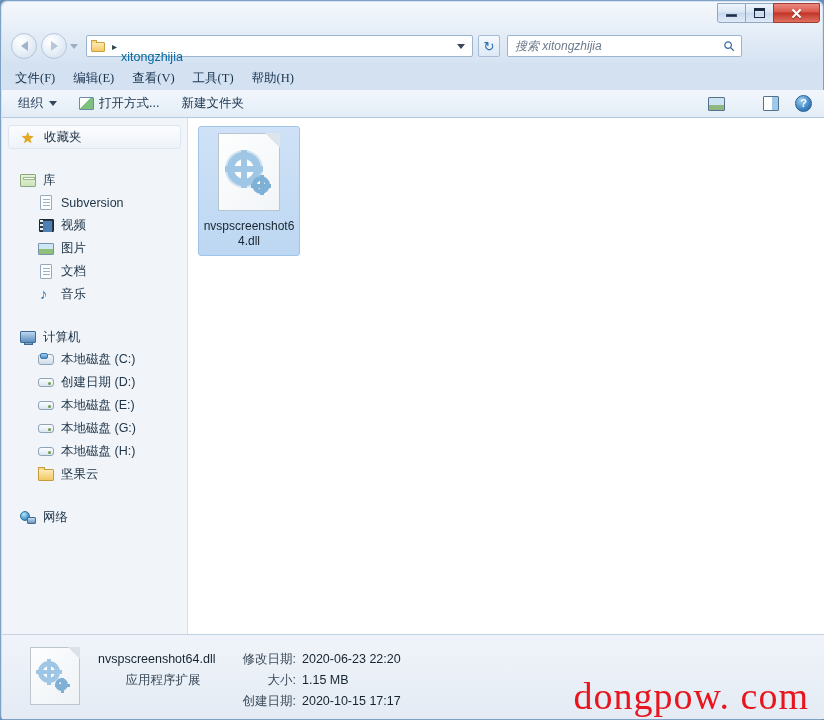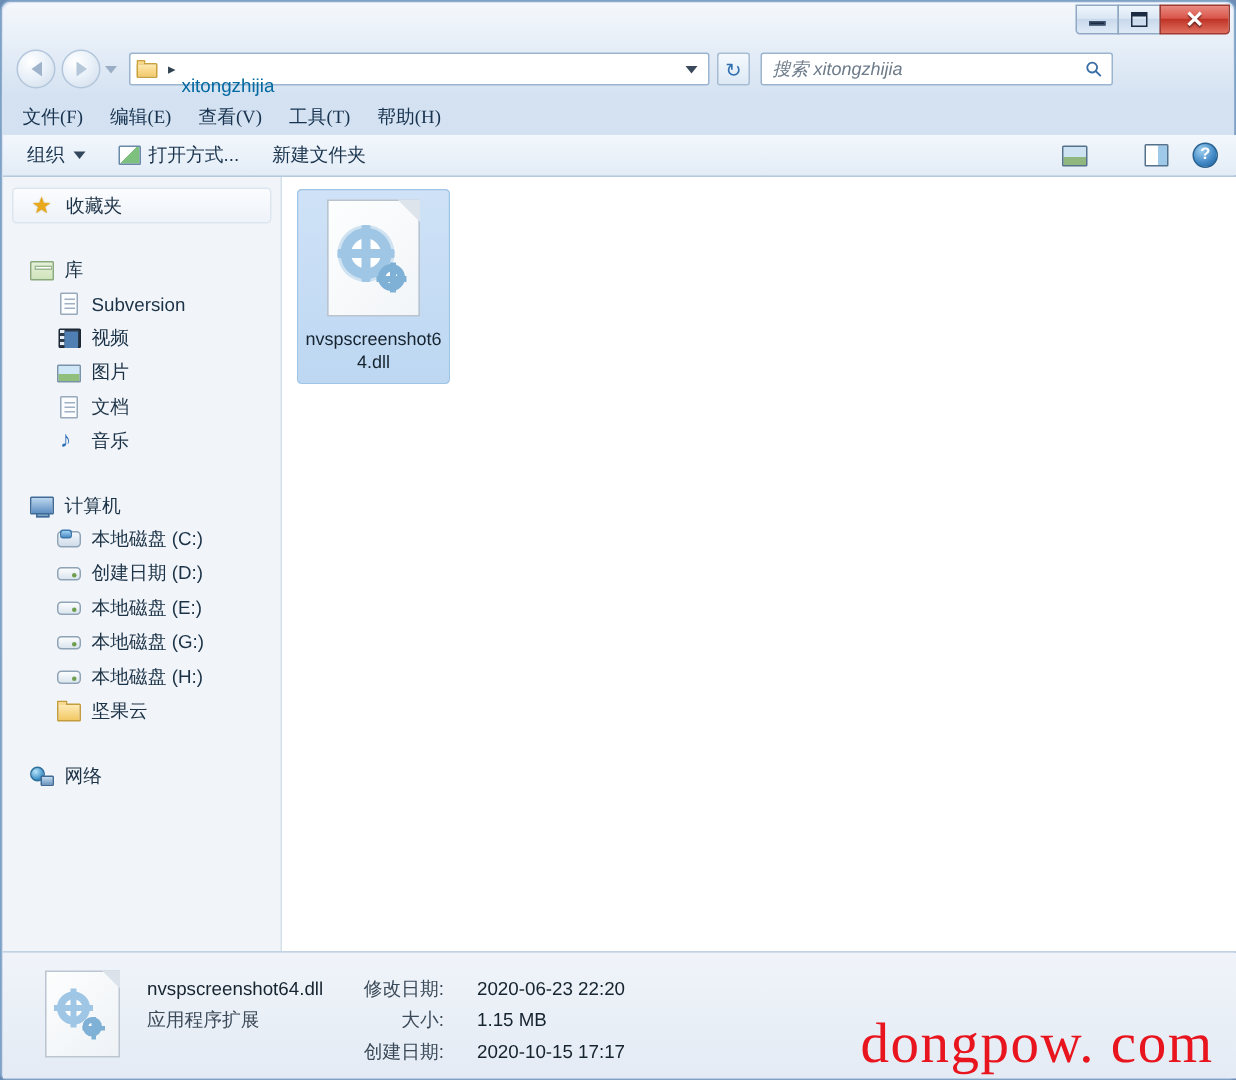--- a/index.html
+++ b/index.html
@@ -626,32 +626,32 @@
     margin-top: 4px;
     display: flex;
     flex: 0 0 auto;
   }
   #status-left-col {
     width: 130px;
     font-size: 12.5px;
     color: #16242f;
     line-height: 21px;
   }
-  #status-left-col .secondary { color: #3c4b5a; }
+  #status-left-col .secondary { color: #3c4b5a; text-align: center; }
   #status-right-col {
     font-size: 12.5px;
     color: #16242f;
     line-height: 21px;
   }
   .srow { display: flex; }
   .slabel {
     color: #3b4a59;
     width: 68px;
     text-align: right;
-    margin-right: 22px;
+    margin-right: 6px;
     white-space: nowrap;
   }
   .sval { color: #16242f; white-space: nowrap; }
 
   
   #watermark {
     position: absolute;
     right: 14px; bottom: 4px;
     font-family: "Liberation Serif", "DejaVu Serif", serif;
     font-size: 38px;

